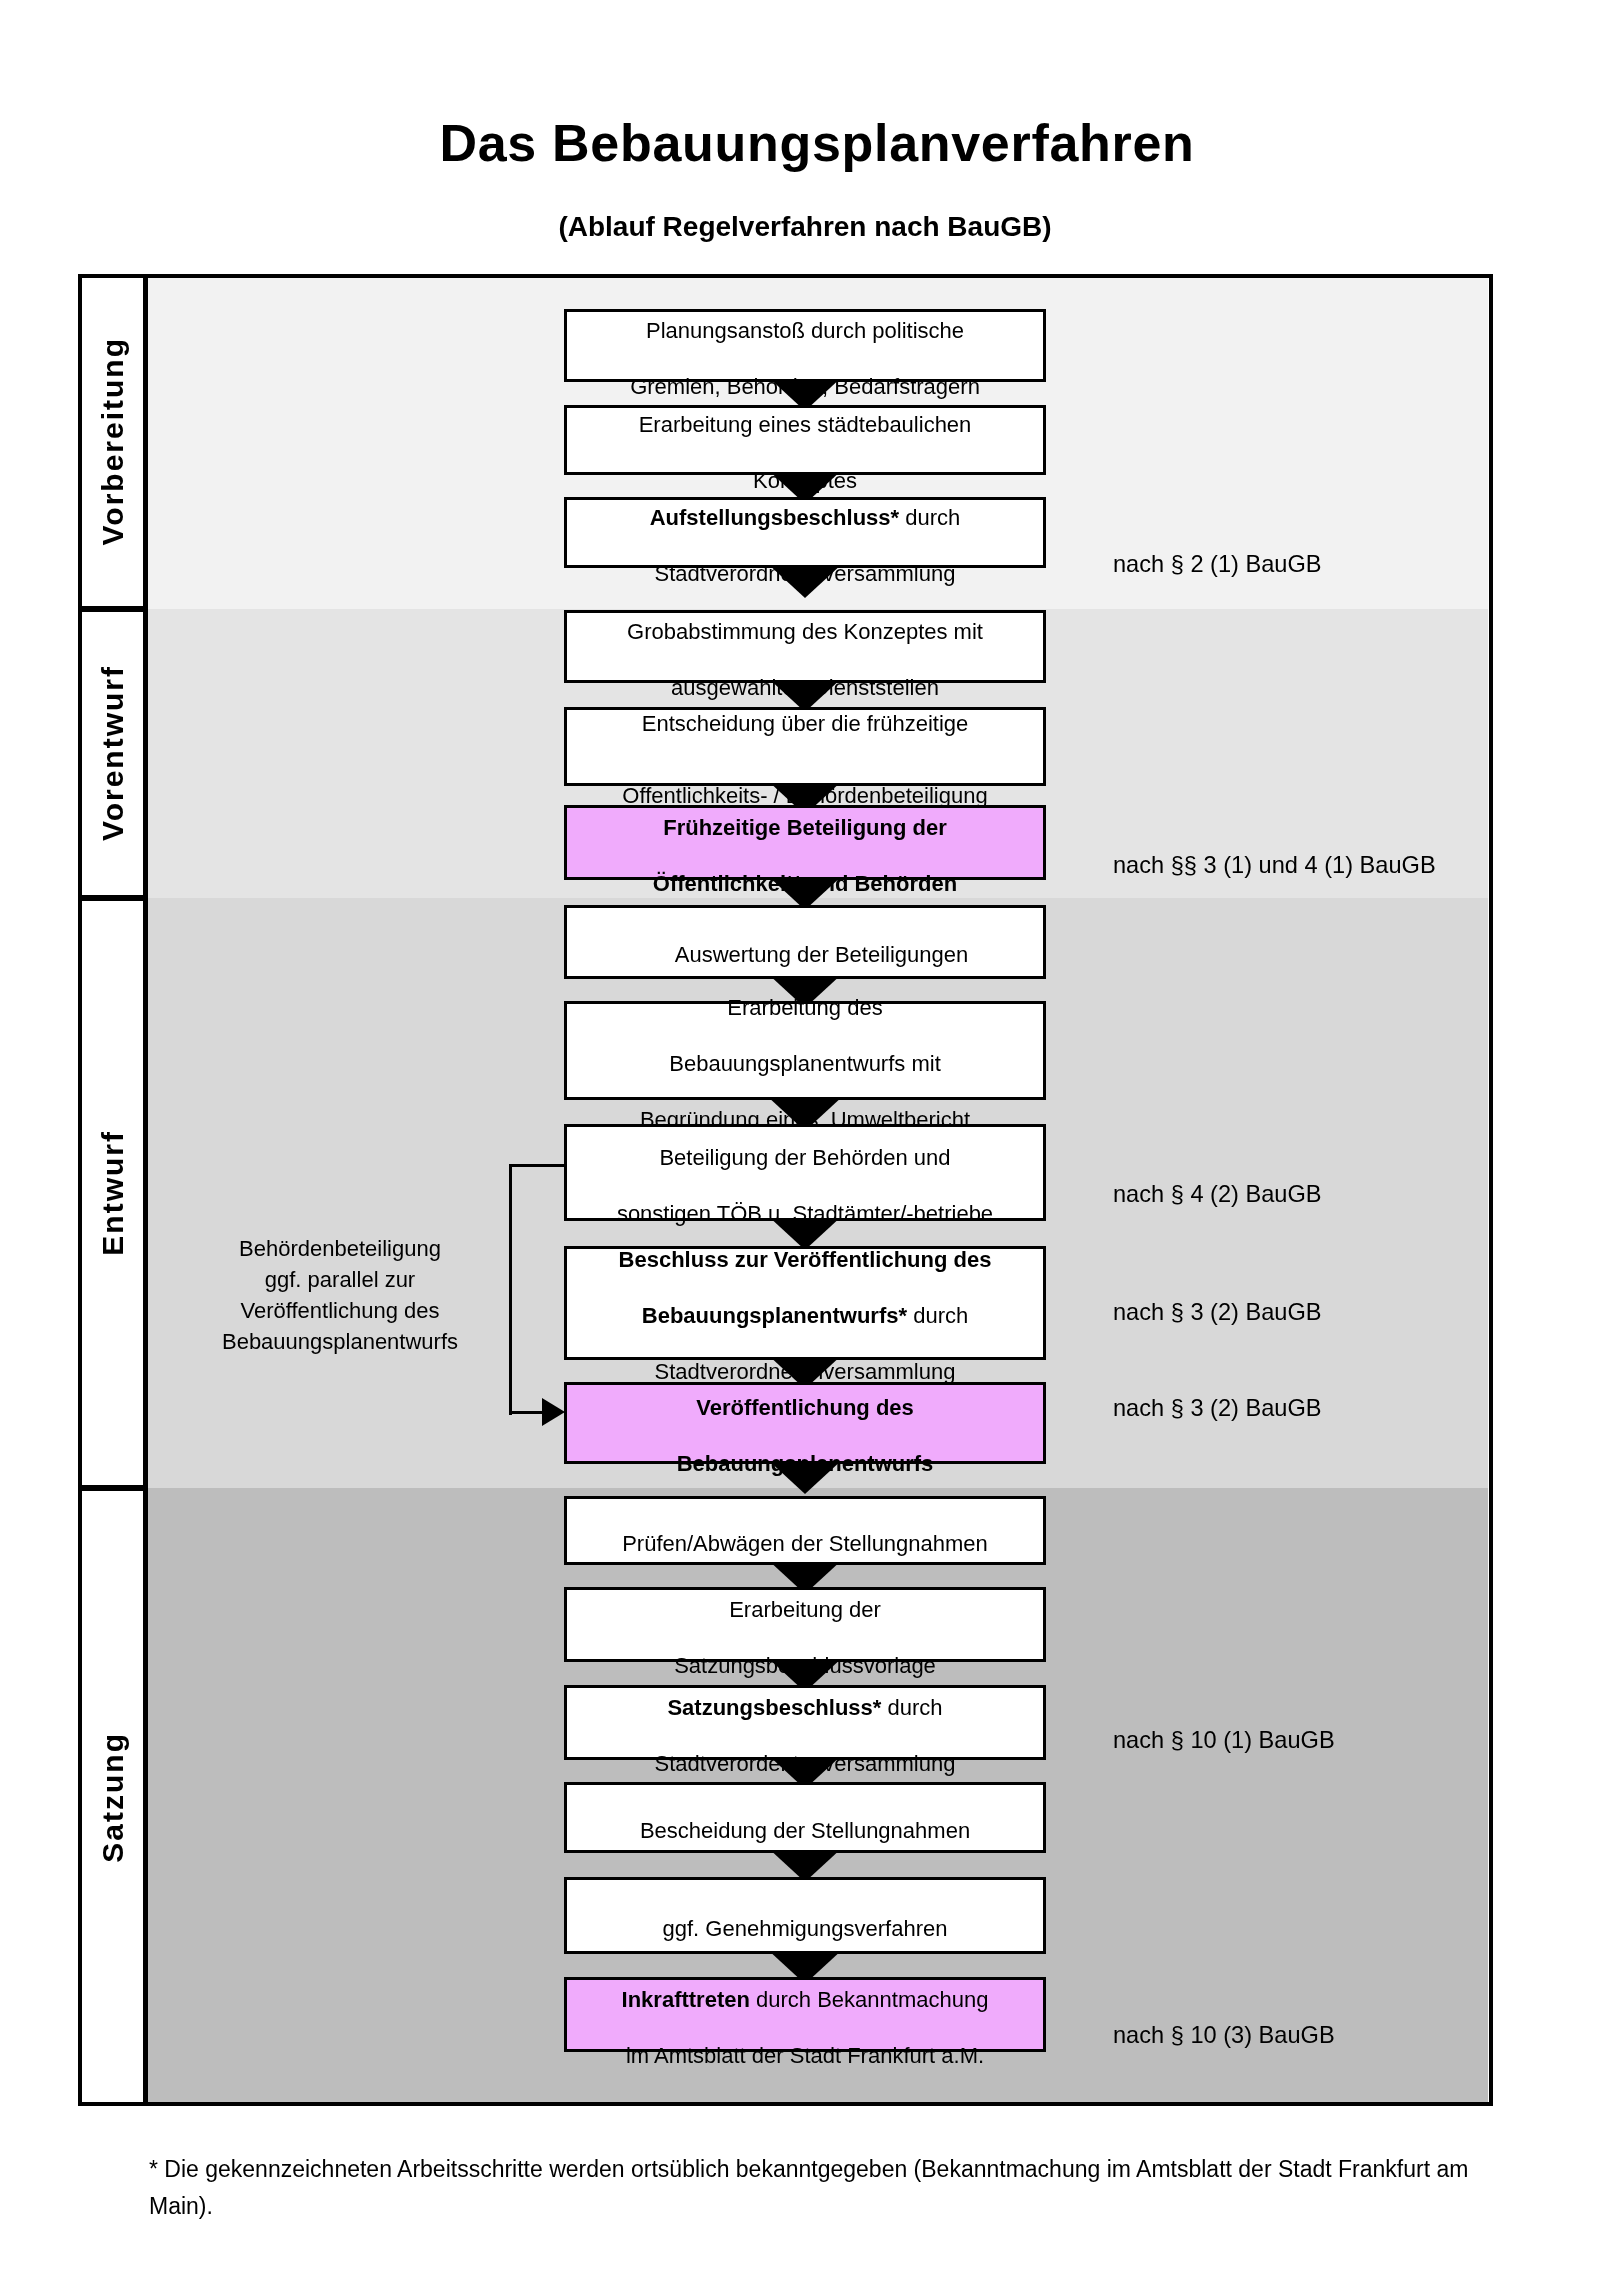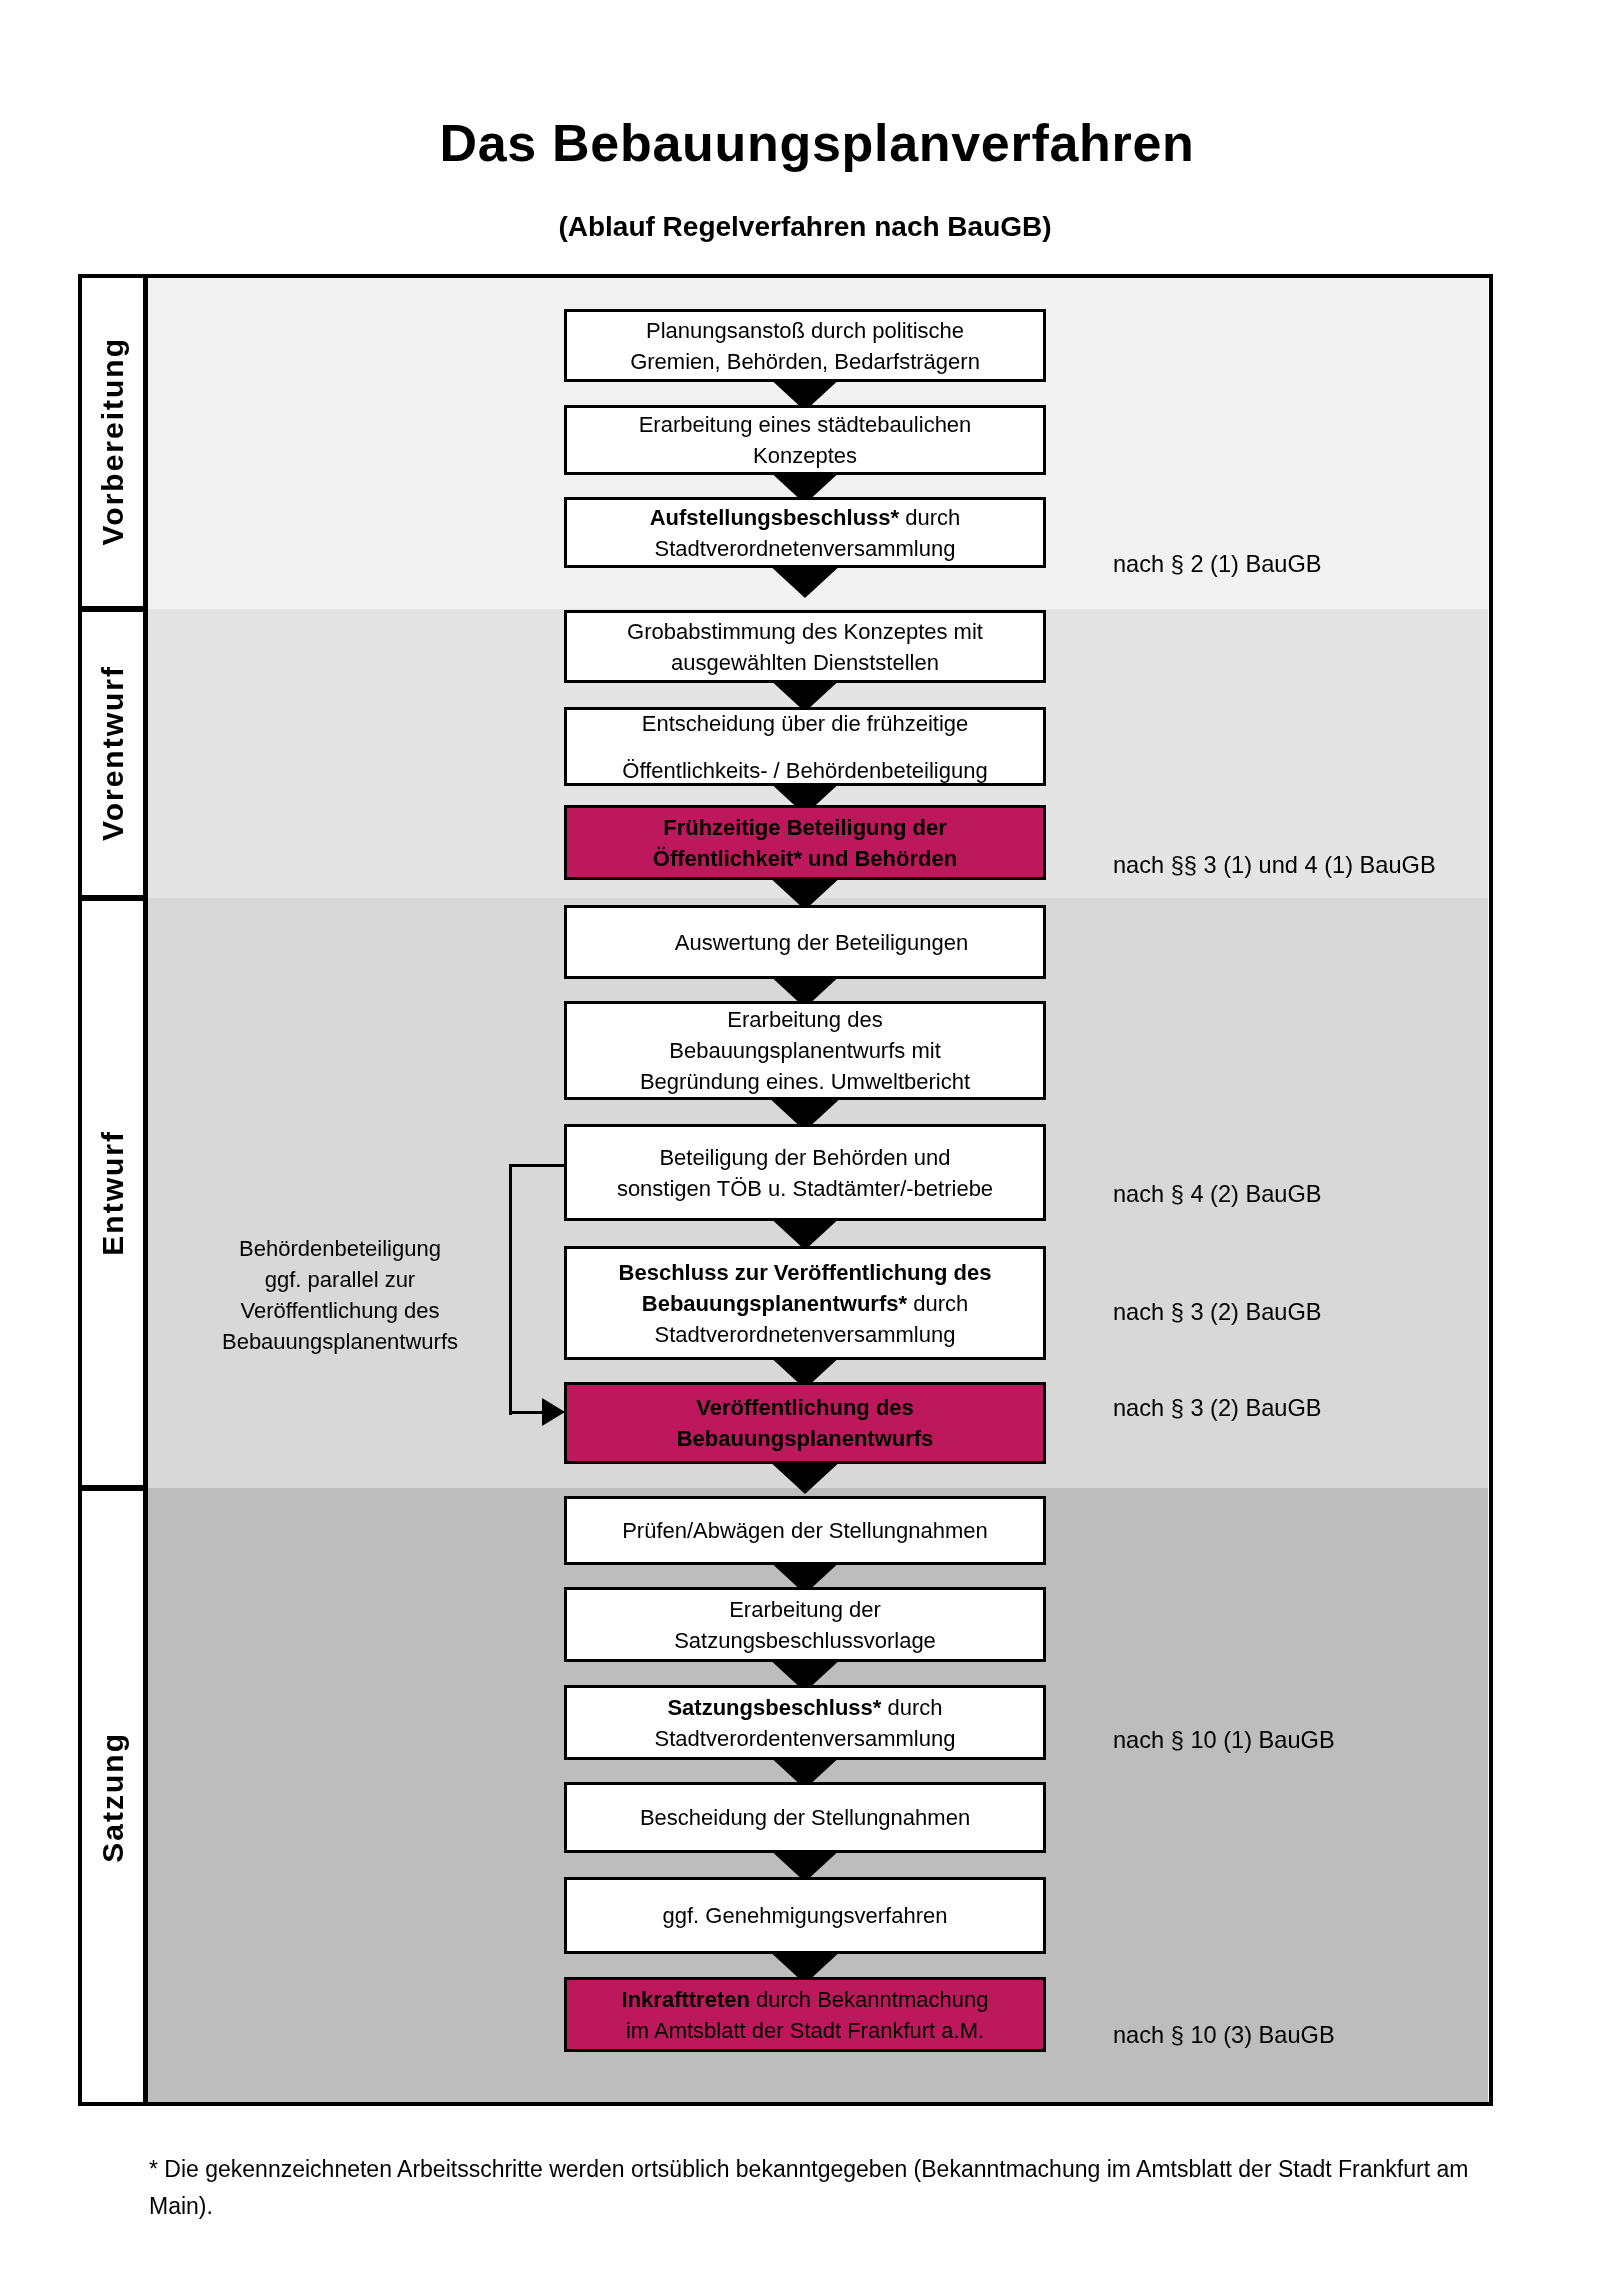--- a/index.html
+++ b/index.html
@@ -37,22 +37,22 @@
     font-size:30px;font-weight:bold;letter-spacing:2px;white-space:nowrap;
   }
   .label-divider{position:absolute;left:82px;width:61px;height:5.9px;background:#000;z-index:6;}
   .label-sep{position:absolute;left:143px;top:274px;width:4.6px;height:1832px;background:#000;z-index:7;}
   .flow-box{
     position:absolute;left:564px;width:482px;
     background:#ffffff;border:3.9px solid #000;box-sizing:border-box;
     display:flex;flex-direction:column;align-items:center;justify-content:center;
     z-index:20;
   }
-  .flow-box.highlight{background:#be185d;}
-  .box-line{font-size:22px;line-height:31px;white-space:nowrap;text-align:left;}
+  .flow-box.highlight{background:#f0abfc;}
+  .box-line{font-size:22px;line-height:31px;white-space:nowrap;text-align:left;margin-top:25px;}
   .box-line b{font-weight:bold;}
   .flow-arrow{
     position:absolute;width:0;height:0;z-index:15;
     border-left:38px solid transparent;
     border-right:38px solid transparent;
     border-top:35px solid #000;
   }
   .legal-ref{
     position:absolute;left:1113px;height:31px;line-height:31px;
     font-size:23.6px;white-space:nowrap;z-index:12;

